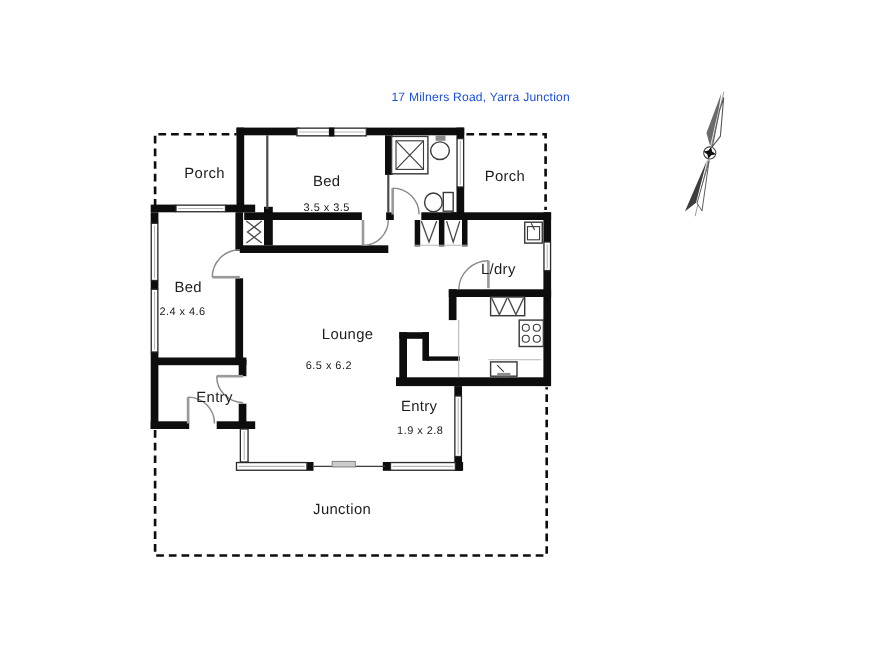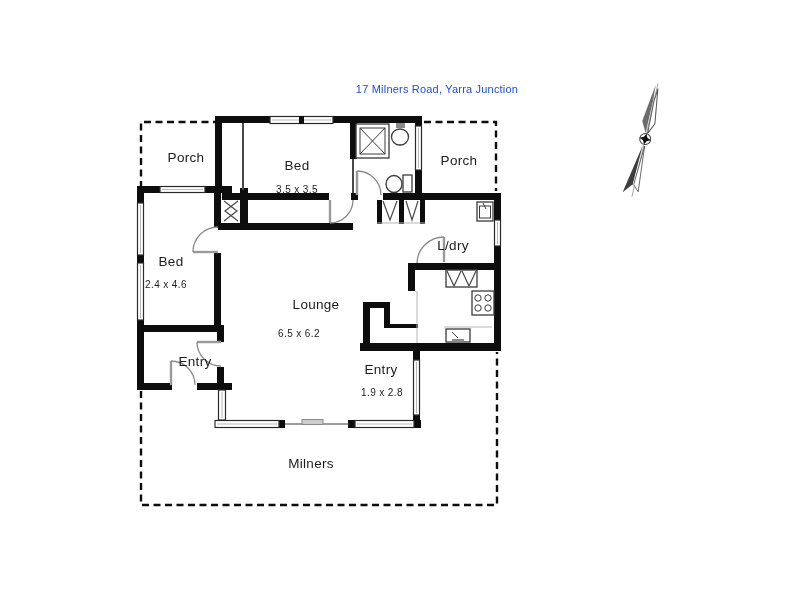--- a/index.html
+++ b/index.html
@@ -233,14 +233,14 @@
   <div class="dim" style="left:166px;top:284px">2.4 x 4.6</div>
 
   <div class="lbl" style="left:316px;top:304px">Lounge</div>
   <div class="dim" style="left:299px;top:333px">6.5 x 6.2</div>
 
   <div class="lbl" style="left:195px;top:361px">Entry</div>
 
   <div class="lbl" style="left:381px;top:369px">Entry</div>
   <div class="dim" style="left:382px;top:392px">1.9 x 2.8</div>
 
-  <div class="lbl" style="left:311px;top:463px">Milners</div>
+  <div class="lbl" style="left:311px;top:463px">Junction</div>
 </div>
 
 </body></html>

